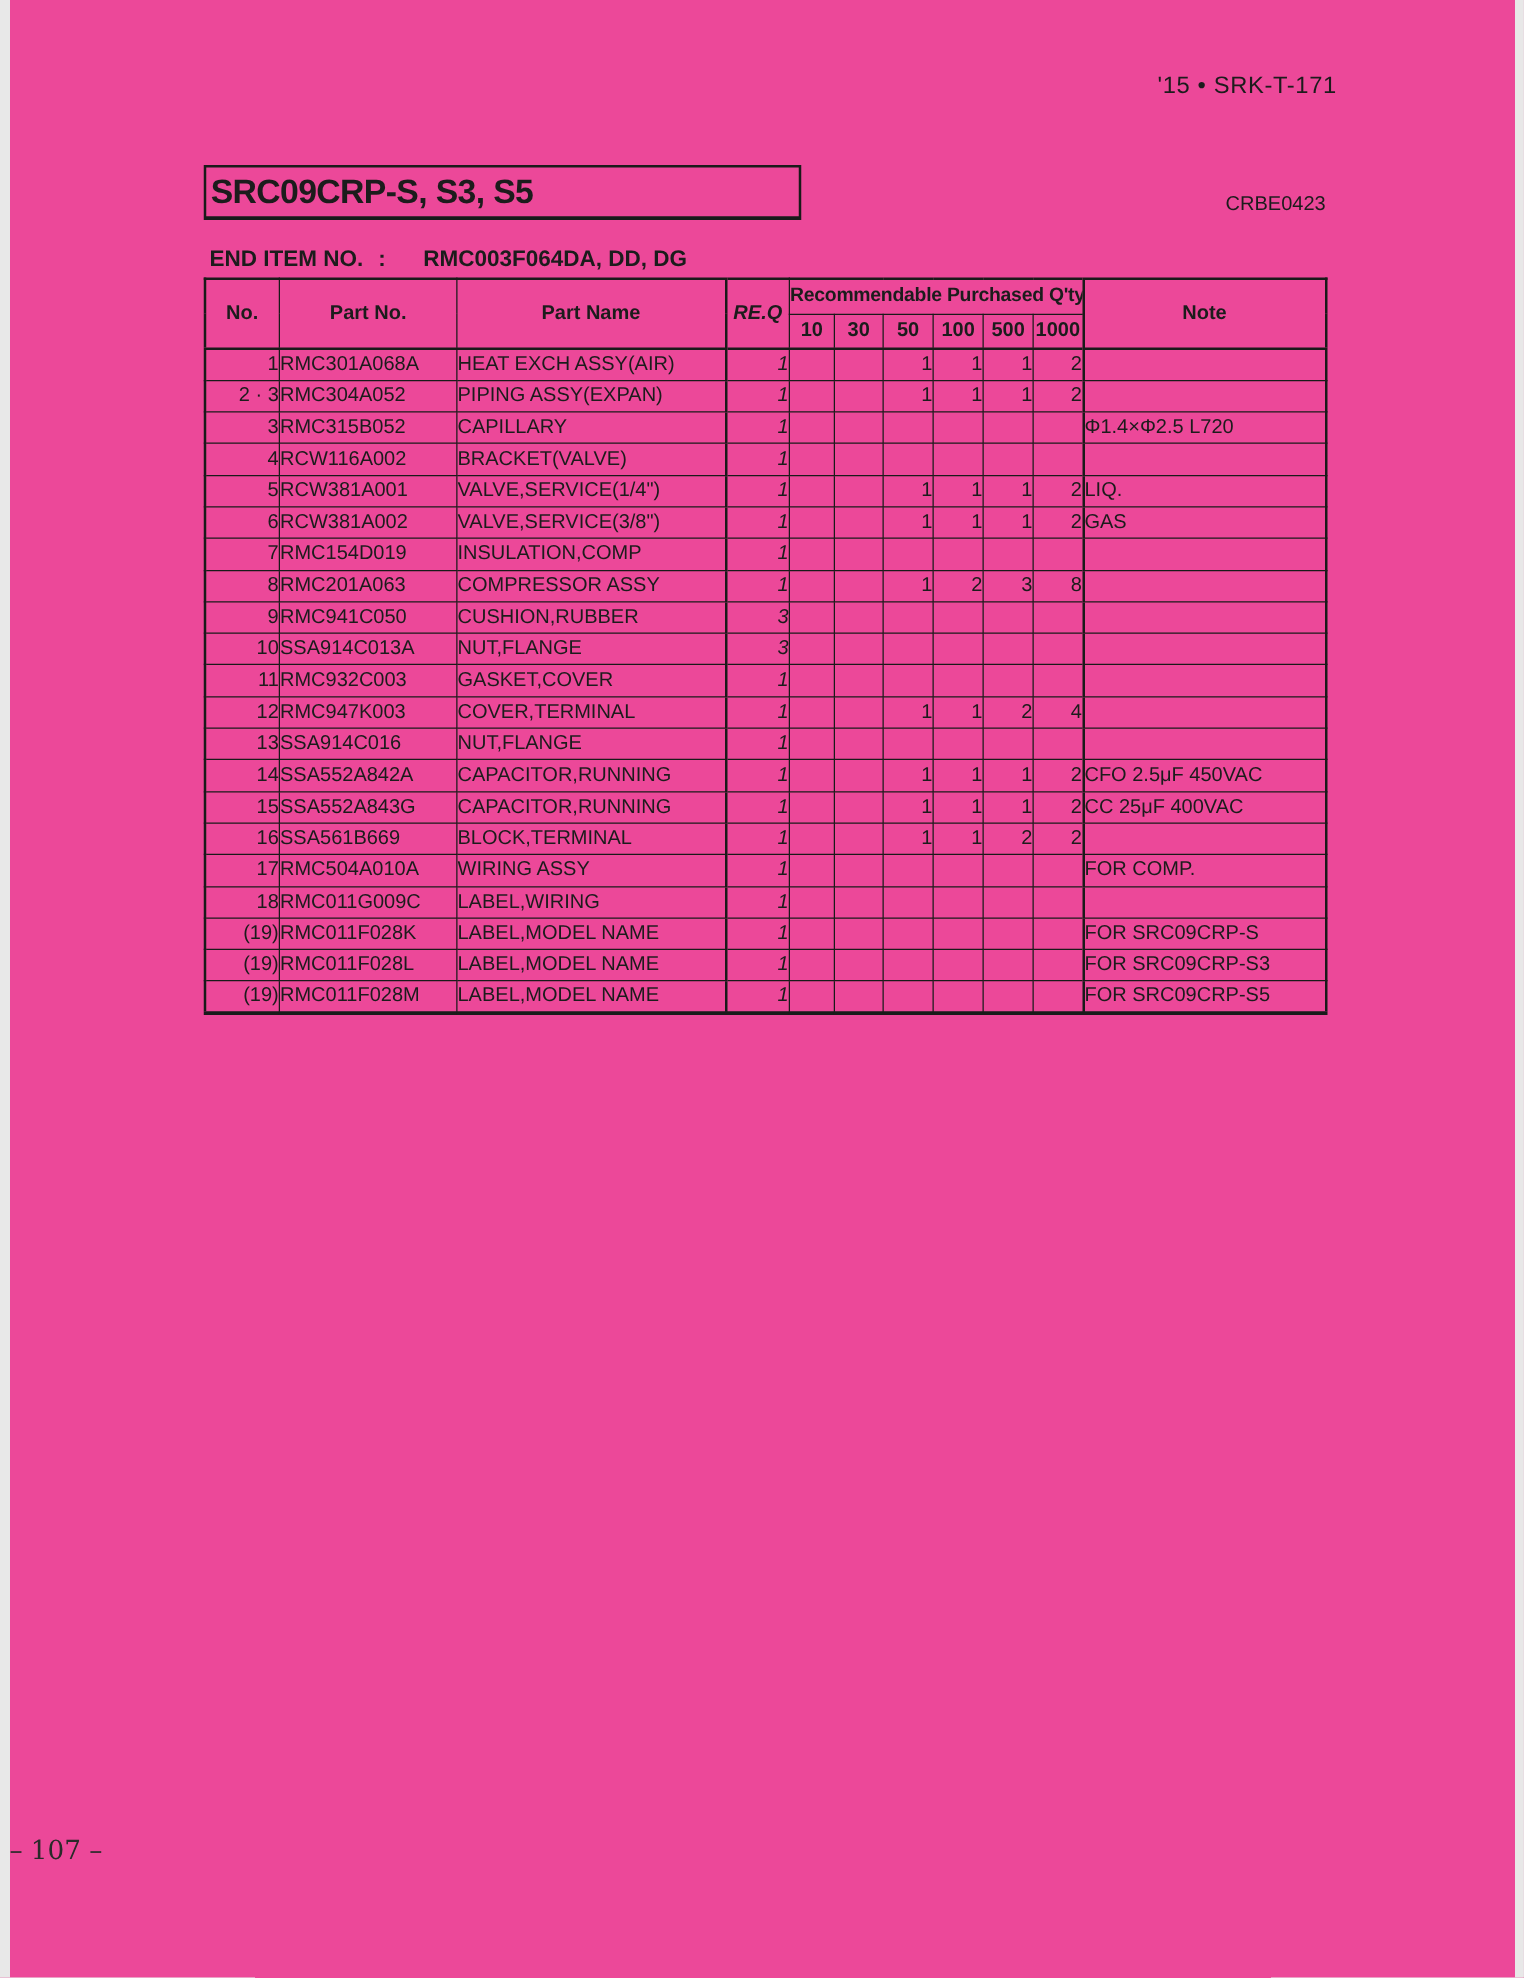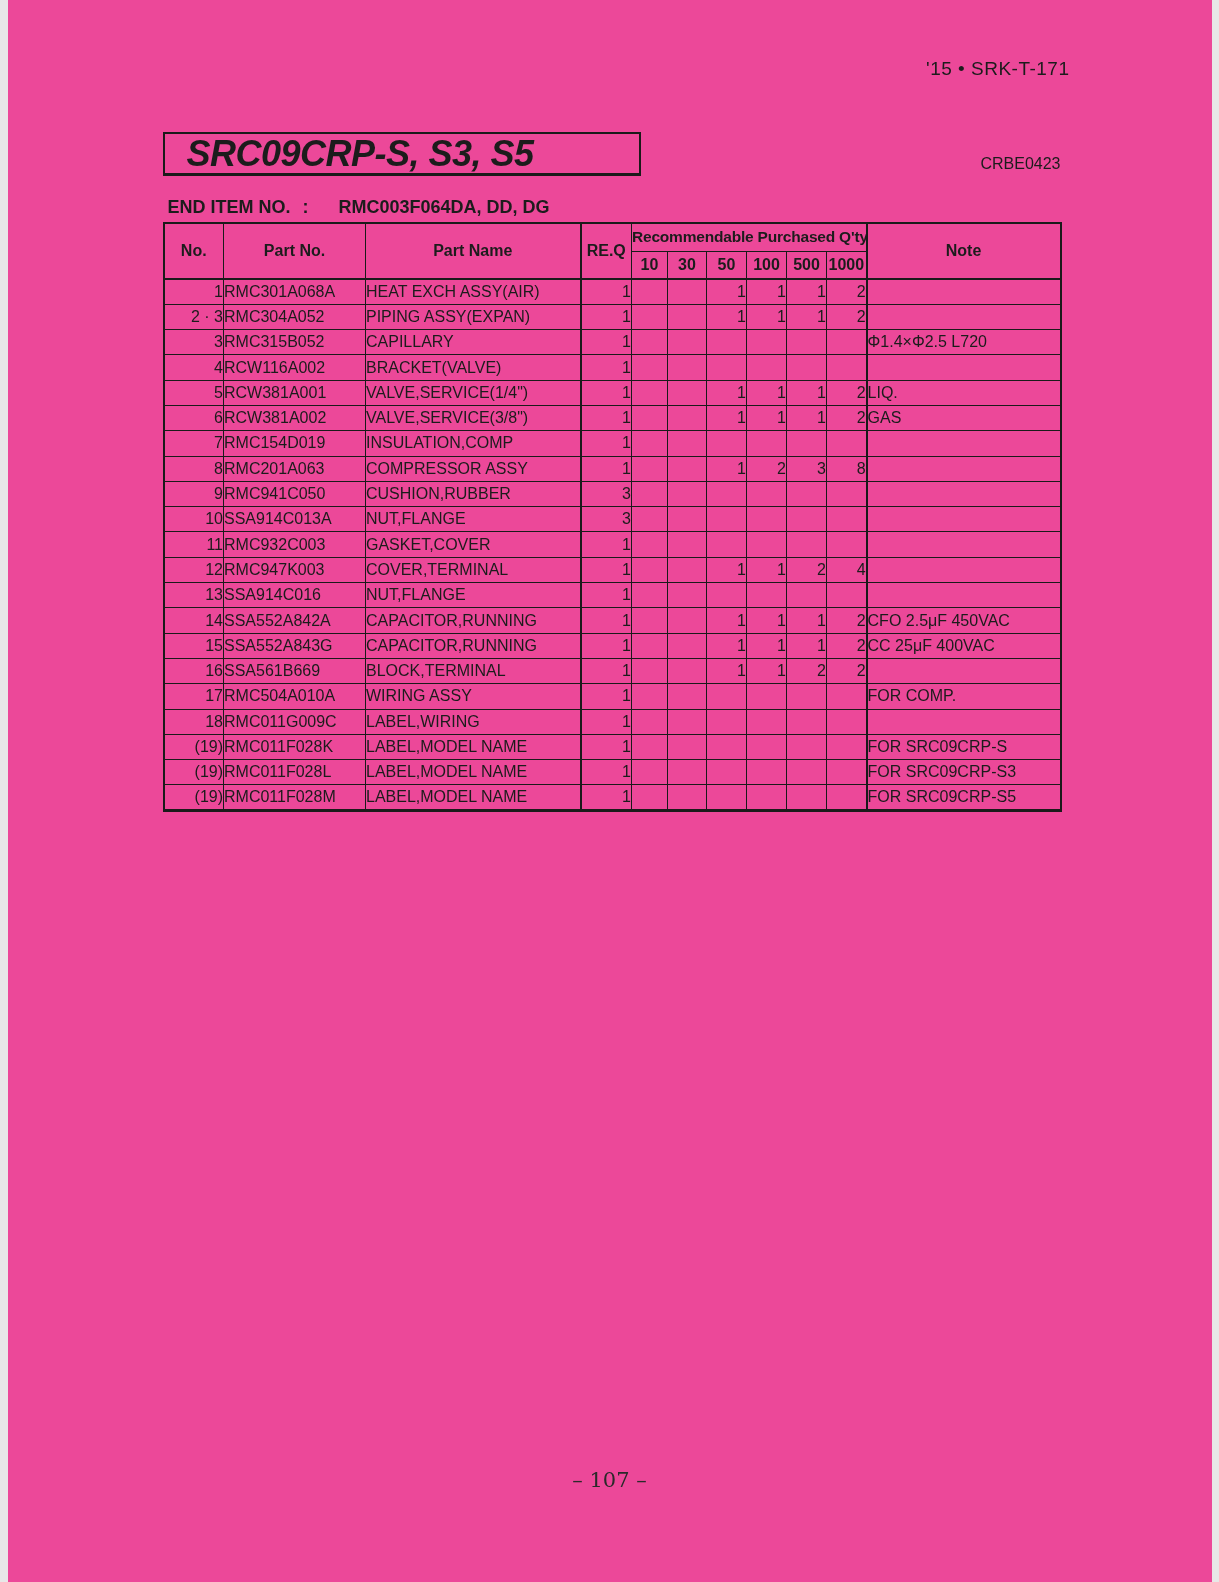--- a/index.html
+++ b/index.html
@@ -27,24 +27,23 @@
     left: 155px;
     top: 132px;
     width: 478px;
     height: 44px;
     border: 2px solid #1a1a1a;
     border-bottom-width: 3px;
     display: flex;
     align-items: center;
   }
   .title-box .title {
-    font-size: 36px;
+    font-size: 27px;
     font-weight: bold;
-    font-style: italic;
-    padding-left: 22px;
+    padding-left: 4px;
     letter-spacing: -0.5px;
     white-space: nowrap;
   }
   .doc-code {
     position: absolute;
     top: 155px;
     right: 151px;
     font-size: 16px;
     color: #1c1c1c;
   }
@@ -84,38 +83,37 @@
     vertical-align: middle;
   }
   table.parts thead tr { height: 28px; }
   table.parts thead tr:first-child th { border-bottom-width: 1px; }
   table.parts thead th.qty-group { font-size: 15.5px; letter-spacing: -0.2px; }
   table.parts thead { border-bottom: 2px solid #1a1a1a; padding-left: 44px; }
   table.parts tbody tr { height: 25.3px; }
   table.parts td { vertical-align: middle; }
 
   
-  .col-req  { border-left-width: 2px !important; }
+  .col-req  { border-left-width: 2px !important; font-style: italic; }
   .col-note { border-left-width: 2px !important; }
 
   td.col-no        { text-align: right; padding-right: 4px; }
   td.col-part_no   { text-align: left;  padding-left: 5px; }
   td.col-part_name { text-align: left;  padding-left: 5px; }
   td.col-req       { text-align: right; padding-right: 9px; }
   td.col-q10, td.col-q30, td.col-q50, td.col-q100, td.col-q500, td.col-q1000 {
     text-align: right; padding-right: 6px;
   }
   td.col-note      { text-align: left;  padding-left: 5px; }
 
   .page-num {
     position: absolute;
     top: 1468px;
     left: 0;
     width: 100%;
-    text-align: center;
     font-family: "DejaVu Serif", serif;
     font-size: 21px;
     color: #2a2a2a;
   }
 </style>
 </head>
 <body>
 
 <div class="page">
 

